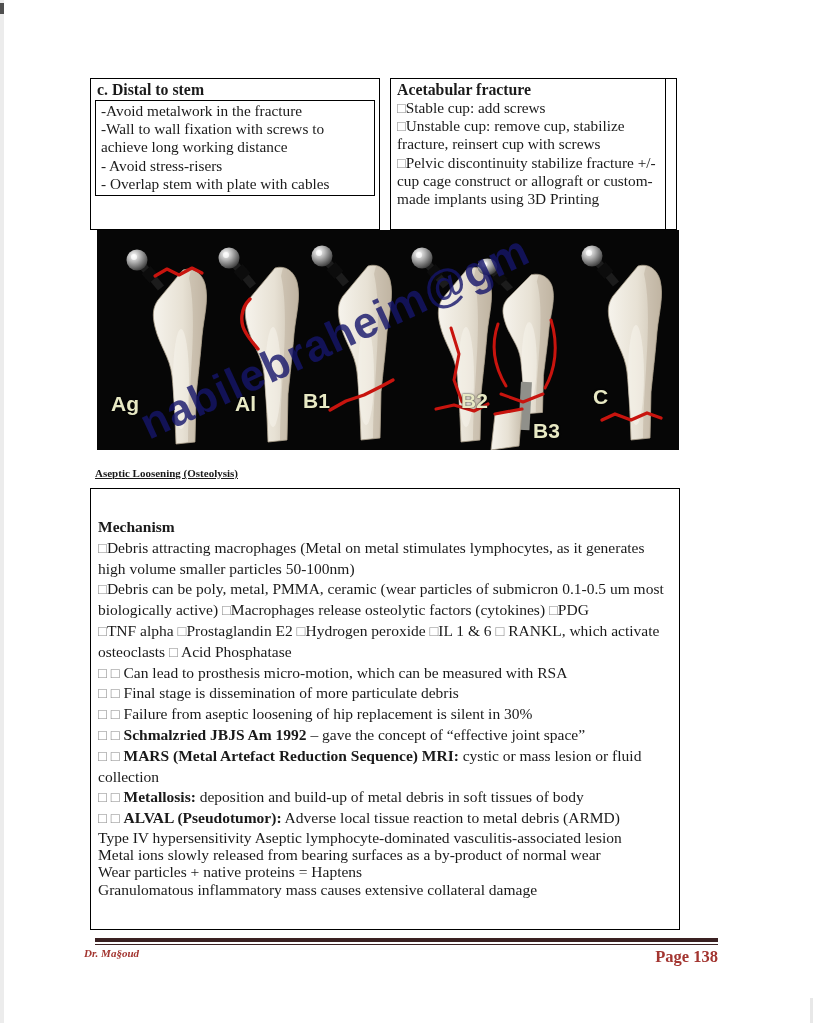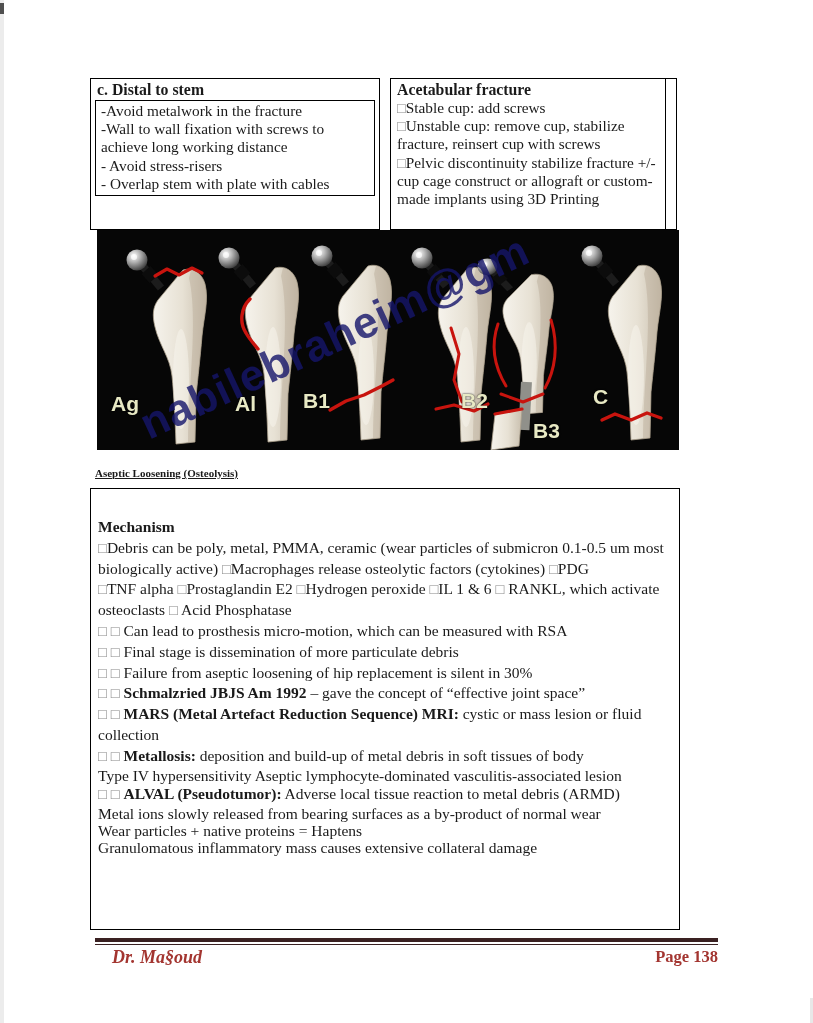--- a/index.html
+++ b/index.html
@@ -38,22 +38,22 @@
            font-size:15.5px;line-height:20.8px;background:#fff;}
   .mech-title{font-weight:bold;margin-top:21px;}
   .mech-line{}
   .mech-line.tight{line-height:17.2px;}
   .cb{color:#8a8a8a;font-size:0.95em;}
   .b{font-weight:bold;}
 
   
   .footer-rule{position:absolute;left:95px;top:938px;width:623px;height:2px;
                border-top:4.5px solid var(--rule,#3a2122);border-bottom:1.5px solid var(--rule,#3a2122);}
-  .footer-author{position:absolute;left:112px;top:947px;color:var(--accent,#a33530);
-                 font-weight:bold;font-style:italic;font-size:18px;text-align:center;}
+  .footer-author{position:absolute;left:84px;top:947px;color:var(--accent,#a33530);
+                 font-weight:bold;font-style:italic;font-size:11px;text-align:center;}
   .footer-page{position:absolute;left:0;width:718px;top:947px;text-align:right;
                color:var(--accent,#a33530);font-weight:bold;font-size:16.5px;}
 </style>
 </head>
 <body>
 
 <div class="page">
 
   <div class="edge-left"></div>
   <div class="corner-mark"></div>
@@ -151,30 +151,31 @@
     <span class="bone-label" style="left:326px;top:160px;margin-left:38px;">B2</span>
     <span class="bone-label" style="left:436px;top:190px;">B3</span>
     <span class="bone-label" style="left:496px;top:156px;">C</span>
   </div>
 
   <div class="section-title">Aseptic Loosening (Osteolysis)</div>
 
   <div class="mechbox">
     <div class="mech-title">Mechanism</div>
     <div id="mech-lines">
+        <div class="mech-line"><span><span class="cb">□</span>Debris attracting macrophages (Metal on metal stimulates lymphocytes, as it generates high volume smaller particles 50-100nm)</span></div>
         <div class="mech-line"><span><span class="cb">□</span>Debris can be poly, metal, PMMA, ceramic (wear particles of submicron 0.1-0.5 um most biologically active) <span class="cb">□</span>Macrophages release osteolytic factors (cytokines) <span class="cb">□</span>PDG</span></div>
         <div class="mech-line"><span><span class="cb">□</span>TNF alpha <span class="cb">□</span>Prostaglandin E2 <span class="cb">□</span>Hydrogen peroxide <span class="cb">□</span>IL 1 &amp; 6 <span class="cb">□</span> RANKL, which activate osteoclasts <span class="cb">□</span> Acid Phosphatase</span></div>
         <div class="mech-line"><span><span class="cb">□</span> <span class="cb">□</span> Can lead to prosthesis micro-motion, which can be measured with RSA</span></div>
         <div class="mech-line"><span><span class="cb">□</span> <span class="cb">□</span> Final stage is dissemination of more particulate debris</span></div>
         <div class="mech-line"><span><span class="cb">□</span> <span class="cb">□</span> Failure from aseptic loosening of hip replacement is silent in 30%</span></div>
         <div class="mech-line"><span><span class="cb">□</span> <span class="cb">□</span> </span><span class="b">Schmalzried JBJS Am 1992</span><span> – gave the concept of “effective joint space”</span></div>
         <div class="mech-line"><span><span class="cb">□</span> <span class="cb">□</span> </span><span class="b">MARS (Metal Artefact Reduction Sequence) MRI:</span><span> cystic or mass lesion or fluid collection</span></div>
         <div class="mech-line"><span><span class="cb">□</span> <span class="cb">□</span> </span><span class="b">Metallosis:</span><span> deposition and build-up of metal debris in soft tissues of body</span></div>
+        <div class="mech-line"><span><span class="cb">□</span> <span class="cb">□</span> </span><span class="b">ALVAL (Pseudotumor):</span><span> Adverse local tissue reaction to metal debris (ARMD)</span></div>
         <div class="mech-line tight"><span>Type IV hypersensitivity Aseptic lymphocyte-dominated vasculitis-associated lesion</span></div>
-        <div class="mech-line"><span><span class="cb">□</span> <span class="cb">□</span> </span><span class="b">ALVAL (Pseudotumor):</span><span> Adverse local tissue reaction to metal debris (ARMD)</span></div>
         <div class="mech-line tight"><span>Metal ions slowly released from bearing surfaces as a by-product of normal wear</span></div>
         <div class="mech-line tight"><span>Wear particles + native proteins = Haptens</span></div>
         <div class="mech-line tight"><span>Granulomatous inflammatory mass causes extensive collateral damage</span></div>
       </div>
   </div>
 
   <div class="footer-rule"></div>
   <div class="footer-author">Dr. Ma§oud</div>
   <div class="footer-page">Page 138</div>
 

